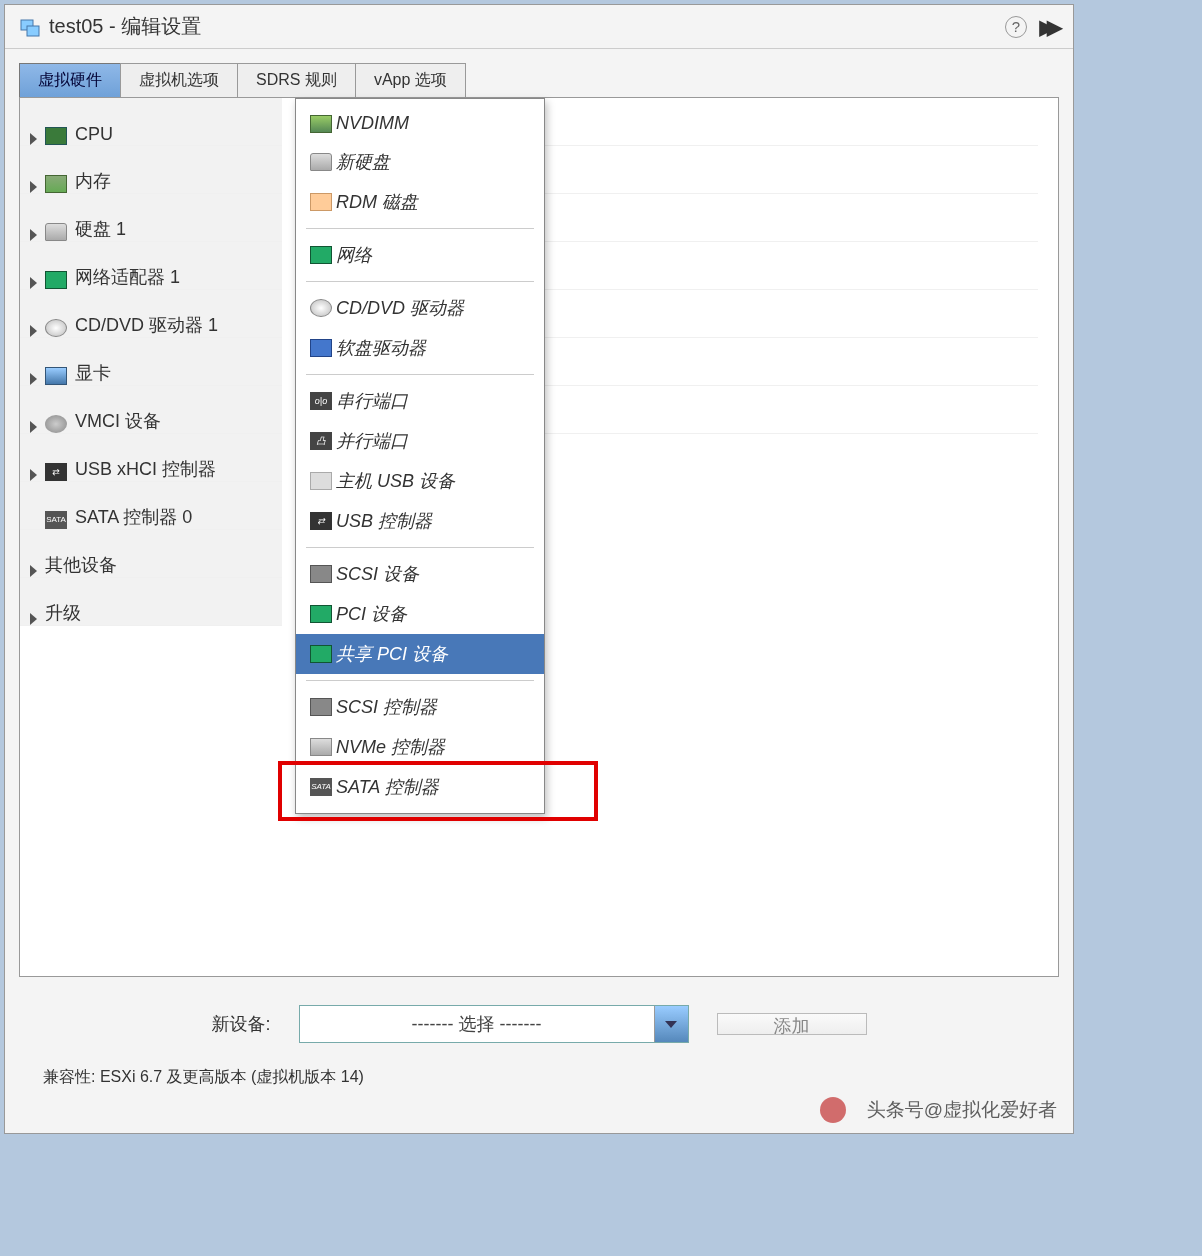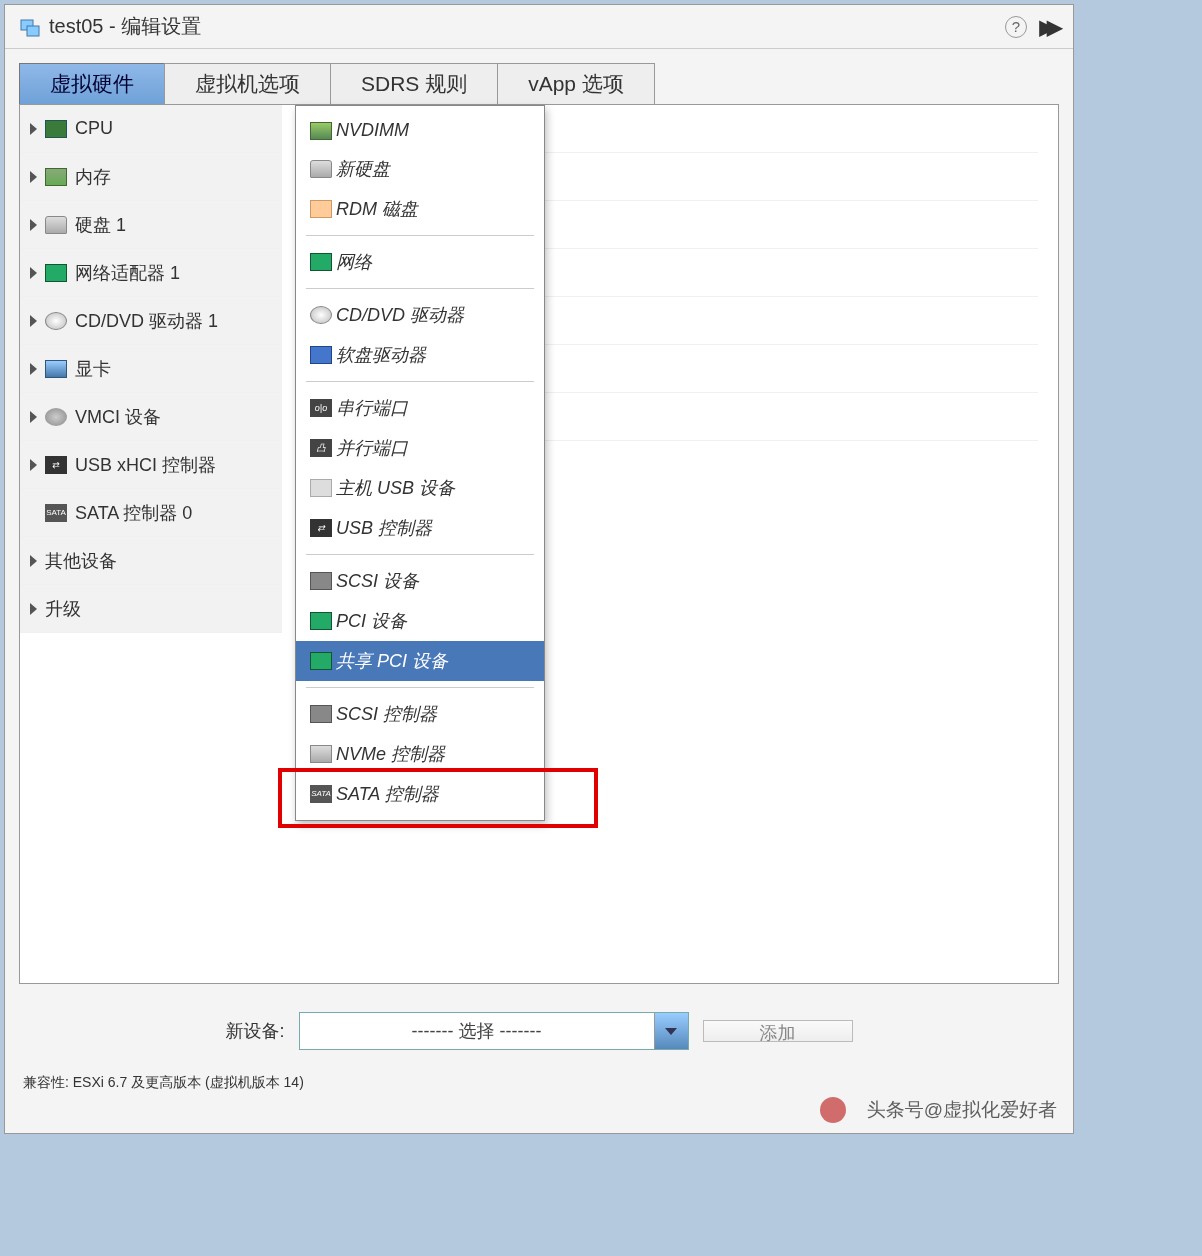--- a/index.html
+++ b/index.html
@@ -4,25 +4,25 @@
 <style>
 * { box-sizing: border-box; margin: 0; padding: 0; font-family: "Microsoft YaHei", Arial, sans-serif; }
 body { background: #b4c8de; padding: 4px; font-size: 18px; color: #333; }
 .window { background: #f4f4f4; border: 1px solid #999; width: 1070px; min-height: 1130px; position: relative; }
 .titlebar { display:flex; align-items:center; gap:8px; padding: 8px 14px; font-size:20px; border-bottom:1px solid #ccc; }
 .titlebar .spacer { flex:1; }
 .help-icon,.chevrons-icon,.vm-icon { display:inline-flex; align-items:center; justify-content:center; }
 .help-icon { width:22px; height:22px; border:1px solid #999; border-radius:50%; color:#666; font-size:15px; }
 .chevrons-icon { width:24px; height:24px; font-weight:bold; color:#333; letter-spacing:-8px;}
 .tabrow { display:flex; margin: 14px 0 0 14px; }
-.tab { border:1px solid #999; border-bottom:none; padding:6px 30px; background:#eee; font-size:21px; color:#333; margin-right:-1px;}
+.tab { border:1px solid #999; border-bottom:none; padding:6px 18px; background:#eee; font-size:16px; color:#333; margin-right:-1px;}
 .tab.active { background:linear-gradient(#8fb8e8,#6fa1d8); color:#003; border-color:#777;}
 .content { border:1px solid #999; margin:0 14px 14px 14px; background:#fff; position:relative; height:880px; }
 .hw-list { width:262px; }
-.hw-row { display:flex; align-items:center; gap:8px; height:48px; padding:0 10px; border-bottom:1px solid #f0f0f0; font-size:18px; background:#f2f2f2; }
+.hw-row { display:flex; align-items:flex-end; gap:8px; height:48px; padding:0 10px; border-bottom:1px solid #f0f0f0; font-size:18px; background:#f2f2f2; }
 .hw-row.no-expand .chev{visibility:hidden;}
 .chev { width:0;height:0;border-top:6px solid transparent;border-bottom:6px solid transparent;border-left:7px solid #555;}
 .ico { width:22px; height:18px; display:inline-block; }
 .ico-cpu{ background:#3a7a3a; border:1px solid #255;}
 .ico-mem{ background:linear-gradient(#8a7,#6a5); border:1px solid #463;}
 .ico-disk,.ico-hdd{ background:linear-gradient(#ddd,#aaa); border:1px solid #888; border-radius:3px 3px 1px 1px;}
 .ico-scsi,.ico-ctrl{ background:#888; border:1px solid #555;}
 .ico-net{ background:#2a6; border:1px solid #153;}
 .ico-dvd{ background:radial-gradient(#fff,#bbb); border-radius:50%; border:1px solid #888;}
 .ico-gpu{ background:linear-gradient(#9cf,#47a); border:1px solid #357;}
@@ -42,27 +42,27 @@
 .dropdown .dd-arrow{border-top:6px solid #555;border-left:5px solid transparent;border-right:5px solid transparent;}
 .info-icon{width:20px;height:20px;border-radius:50%;background:#999;color:#fff;display:flex;align-items:center;justify-content:center;font-style:italic;font-weight:bold;font-size:14px;}
 .cbwrap{display:flex;align-items:center;gap:6px;}
 .cbwrap input{width:18px;height:18px;}
 .cbwrap.dis{color:#aaa;}
 .menu{position:absolute;left:275px;top:0;width:250px;background:#fff;border:1px solid #888;box-shadow:2px 4px 8px rgba(0,0,0,.25);padding:6px 0;z-index:10;}
 .menu-item{display:flex;align-items:center;gap:4px;padding:8px 14px;font-size:18px;cursor:default;font-style:italic;}
 .menu-item.selected{background:#4878b8;color:#fff;}
 .menu-sep{height:1px;background:#ccc;margin:6px 10px;}
 .highlight-box{position:absolute;left:258px;top:663px;width:320px;height:60px;border:4px solid #e00000;pointer-events:none;z-index:20;}
-.footer{width:100%;display:flex;align-items:center;justify-content:center;gap:14px;padding:14px 0;}
+.footer{width:100%;display:flex;align-items:center;justify-content:center;gap:28px;padding:14px 0;}
 .select-box{display:flex;align-items:center;border:1px solid #7aa;height:38px;width:390px;background:#fff;}
 .select-box .sel-text{flex:1;text-align:center;color:#444;}
 .select-box .sel-btn{width:34px;height:100%;background:linear-gradient(#9cf,#58b);display:flex;align-items:center;justify-content:center;border-left:1px solid #999;}
 .select-box .sel-btn div{border-top:7px solid #335;border-left:6px solid transparent;border-right:6px solid transparent;}
 .add-btn{width:150px;height:22px;border:1px solid #bbb;background:linear-gradient(#fafafa,#eee);color:#888;display:flex;align-items:flex-start;justify-content:center;}
-.compat{padding:10px 18px;font-size:14px;}
+.compat{padding:10px 18px;font-size:16px;margin-left:20px;}
 .watermark{position:absolute;bottom:10px;right:16px;font-size:19px;color:#444;opacity:.85;display:flex;align-items:center;gap:21px;}
 .watermark .av{width:26px;height:26px;border-radius:50%;background:#c55;}
 </style>
 </head>
 <body>
 
 <div class="window">
   <div class="titlebar">
     <span class="vm-icon">
       <svg width="22" height="22">

